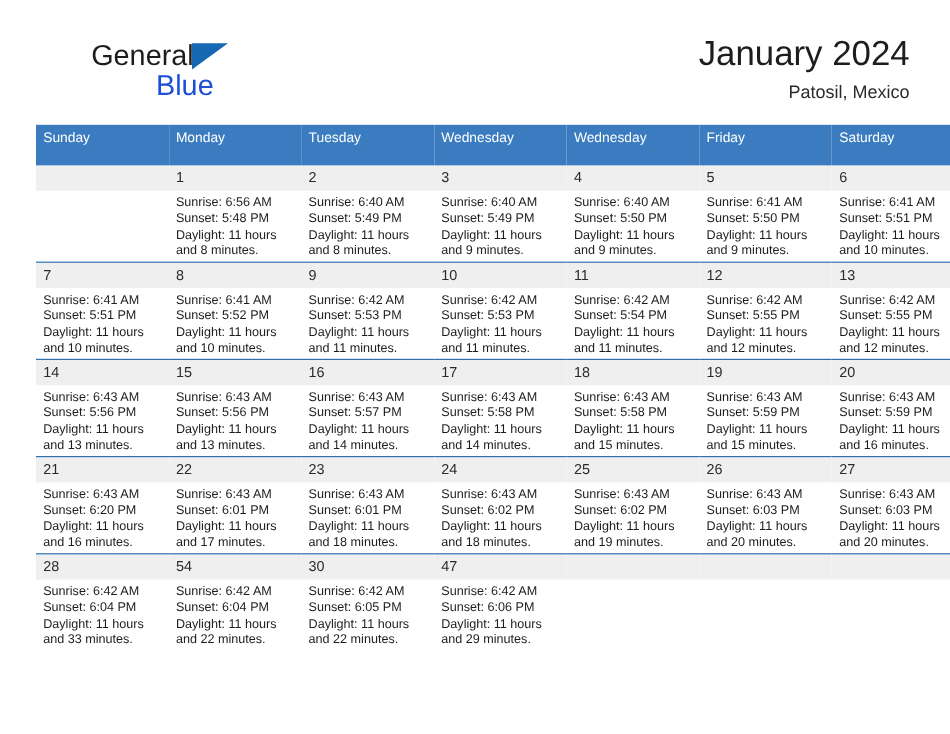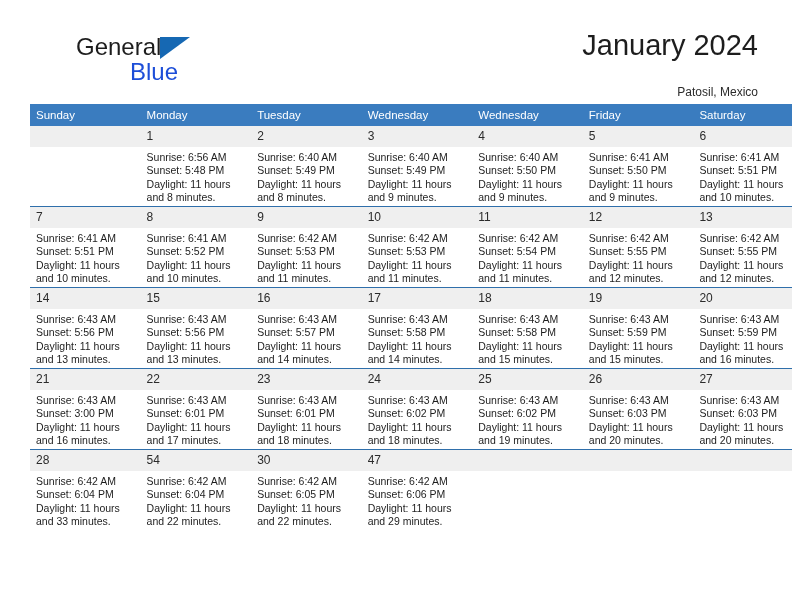--- a/index.html
+++ b/index.html
@@ -68,43 +68,43 @@
     top: 28px;
     text-align: right;
   }
   .cal-title {
     font-size: 29px;
     color: #1d1d1d;
     line-height: 34px;
     white-space: nowrap;
   }
   .cal-subtitle {
-    font-size: 12px;
+    font-size: 15px;
     color: #2b2b2b;
     line-height: 20px;
-    margin-top: 20px;
+    margin-top: 6px;
     white-space: nowrap;
   }
 
   
   .calendar {
     position: absolute;
     left: 30px;
     top: 104px;
     width: 732px;
     border-collapse: collapse;
     table-layout: fixed;
   }
   .calendar th {
     background: #3a7cbf;
     color: #ffffff;
     font-size: 11.5px;
     font-weight: normal;
     text-align: left;
-    padding: 5px 0 5px 6px;
+    padding: 5px 0 17px 6px;
     height: 11px;
     border: 0;
     width: 104.57px;
   }
   .calendar td {
     vertical-align: top;
     padding: 0;
     border: 0;
     border-top: 1px solid #2f6fab;
     height: 80px;
@@ -353,21 +353,21 @@
               <div>Daylight: 11 hours</div>
               <div>and 16 minutes.</div>
             </div>
           </td>
         </tr>
         <tr class="week-row">
           <td>
             <div class="daynum">21</div>
             <div class="cellinfo">
               <div>Sunrise: 6:43 AM</div>
-              <div>Sunset: 3:00 PM</div>
+              <div>Sunset: 6:20 PM</div>
               <div>Daylight: 11 hours</div>
               <div>and 16 minutes.</div>
             </div>
           </td>
           <td>
             <div class="daynum">22</div>
             <div class="cellinfo">
               <div>Sunrise: 6:43 AM</div>
               <div>Sunset: 6:01 PM</div>
               <div>Daylight: 11 hours</div>

